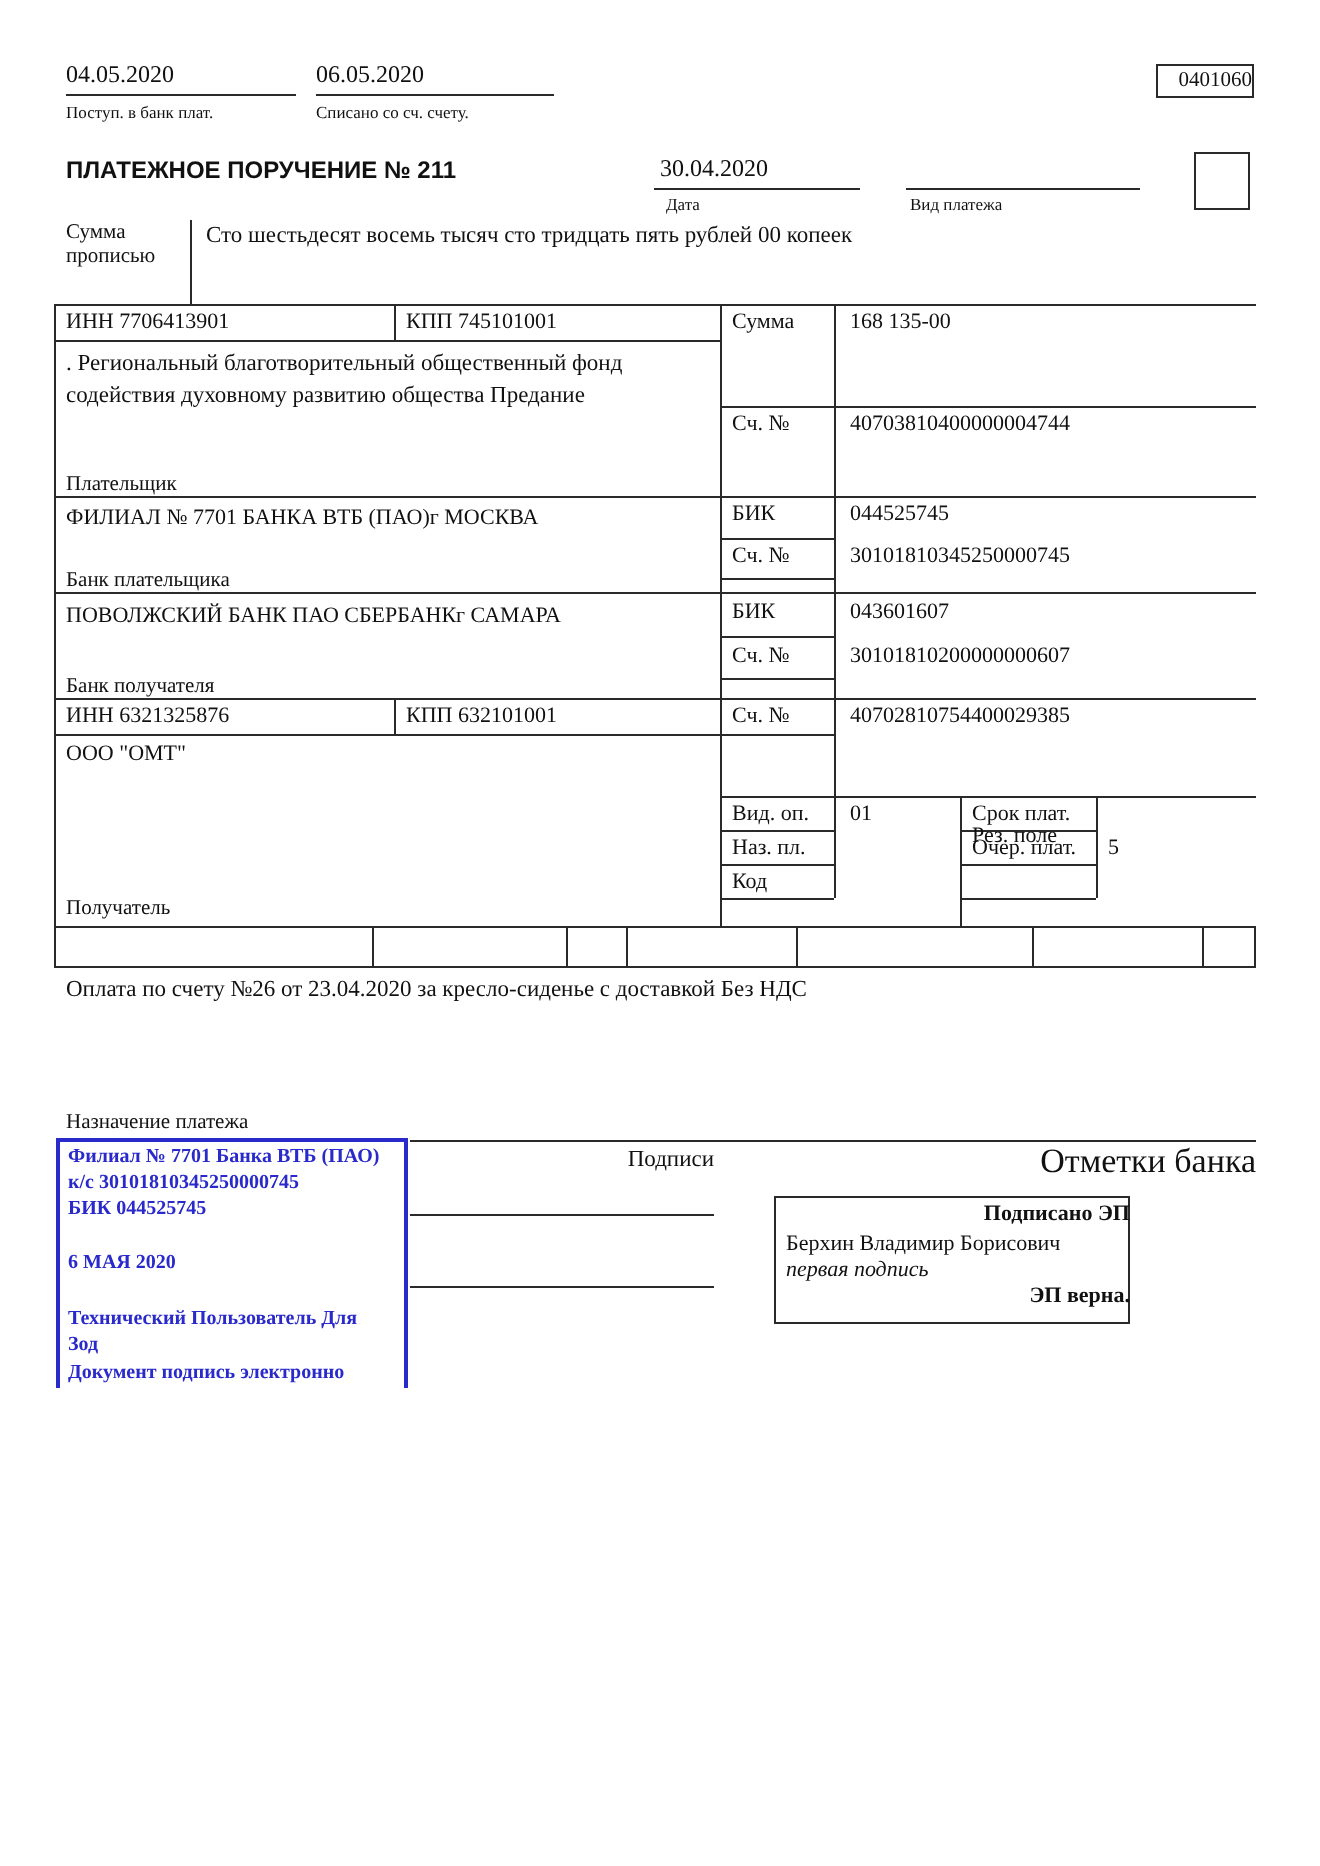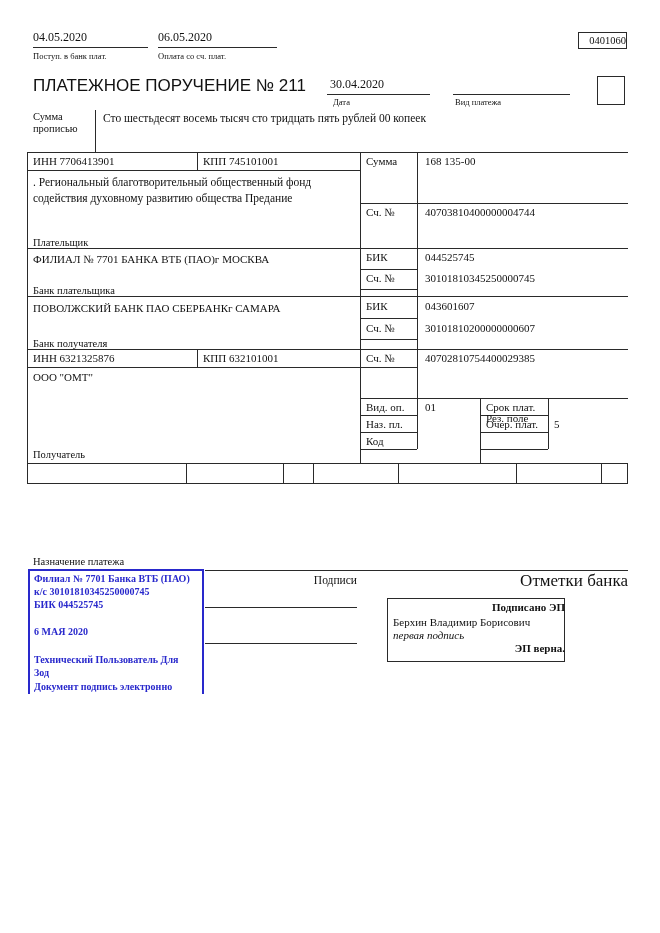--- a/index.html
+++ b/index.html
@@ -4,40 +4,40 @@
 <style>
   html,body{margin:0;padding:0;background:#ffffff;}
   .page{position:relative;width:660px;height:694px;background:#fff;overflow:hidden;
         font-family:"Liberation Serif",serif;color:#111;}
   .hl{position:absolute;height:1px;background:#2a2a2a;}
   .vl{position:absolute;width:1px;background:#2a2a2a;}
   .t{position:absolute;font-size:11px;line-height:13px;white-space:nowrap;}
   .tw{position:absolute;font-size:11.5px;line-height:15.5px;white-space:normal;}
   .small{font-size:8.5px;line-height:10px;}
   .lbl{font-size:10.5px;line-height:12px;}
-  .title{font-family:"Liberation Sans",sans-serif;font-weight:normal;font-size:17px;}
+  .title{font-family:"Liberation Sans",sans-serif;font-weight:bold;font-size:12px;}
   .box{position:absolute;border:1px solid #2a2a2a;box-sizing:border-box;}
   .bluebox{position:absolute;border:2px solid #2929cc;box-sizing:border-box;}
   .b{font-weight:bold;}
   .i{font-style:italic;text-align:center;}
   .ctr{text-align:right;}
   .bluet{position:absolute;font-size:10px;line-height:12.5px;font-weight:bold;color:#2929cc;white-space:nowrap;}
 </style>
 </head>
 <body>
 
 <div class="page">
 
   <div class="t" style="left:33px;top:31px;font-size:12px;">04.05.2020</div>
   <i class="hl" style="left:33px;top:47px;width:115px;"></i>
   <div class="t small" style="left:33px;top:51px;">Поступ. в банк плат.</div>
 
   <div class="t" style="left:158px;top:31px;font-size:12px;">06.05.2020</div>
   <i class="hl" style="left:158px;top:47px;width:119px;"></i>
-  <div class="t small" style="left:158px;top:51px;">Оплата со сч. плат.</div>
+  <div class="t small" style="left:158px;top:51px;">Списано со сч. счету.</div>
 
   <div class="box ctr" style="left:578px;top:32px;width:49px;height:17px;font-size:10.5px;line-height:15px;">0401060</div>
 
   <div class="t title" style="left:33px;top:79px;">ПЛАТЕЖНОЕ ПОРУЧЕНИЕ № 211</div>
   <div class="t" style="left:330px;top:78px;font-size:12px;">30.04.2020</div>
   <i class="hl" style="left:327px;top:94px;width:103px;"></i>
   <div class="t small" style="left:333px;top:97px;">Дата</div>
   <i class="hl" style="left:453px;top:94px;width:117px;"></i>
   <div class="t small" style="left:455px;top:97px;">Вид платежа</div>
   <div class="box" style="left:597px;top:76px;width:28px;height:29px;border-width:1.5px;"></div>
@@ -119,20 +119,21 @@
   <i class="vl" style="left:27px;top:463px;height:20px;"></i>
   <i class="vl" style="left:186px;top:463px;height:20px;"></i>
   <i class="vl" style="left:283px;top:463px;height:20px;"></i>
   <i class="vl" style="left:313px;top:463px;height:20px;"></i>
   <i class="vl" style="left:398px;top:463px;height:20px;"></i>
   <i class="vl" style="left:516px;top:463px;height:20px;"></i>
   <i class="vl" style="left:601px;top:463px;height:20px;"></i>
   <i class="vl" style="left:627px;top:463px;height:20px;"></i>
   <i class="hl" style="left:27px;top:483px;width:601px;"></i>
 
+  <div class="t" style="left:33px;top:489px;font-size:11.5px;">Оплата по счету №26 от 23.04.2020 за кресло-сиденье с доставкой Без НДС</div>
   <div class="t lbl" style="left:33px;top:556px;text-align:right;">Назначение платежа</div>
 
   <div class="bluebox" style="left:28px;top:569px;width:176px;height:131px;"></div>
   <div class="bluet" style="left:34px;top:573px;">Филиал № 7701 Банка ВТБ (ПАО)</div>
   <div class="bluet" style="left:34px;top:586px;">к/с 30101810345250000745</div>
   <div class="bluet" style="left:34px;top:599px;">БИК 044525745</div>
   <div class="bluet" style="left:34px;top:626px;">6 МАЯ 2020</div>
   <div class="bluet" style="left:34px;top:654px;">Технический Пользователь Для</div>
   <div class="bluet" style="left:34px;top:667px;">Зод</div>
   <div class="bluet" style="left:34px;top:681px;">Документ подпись электронно</div>

